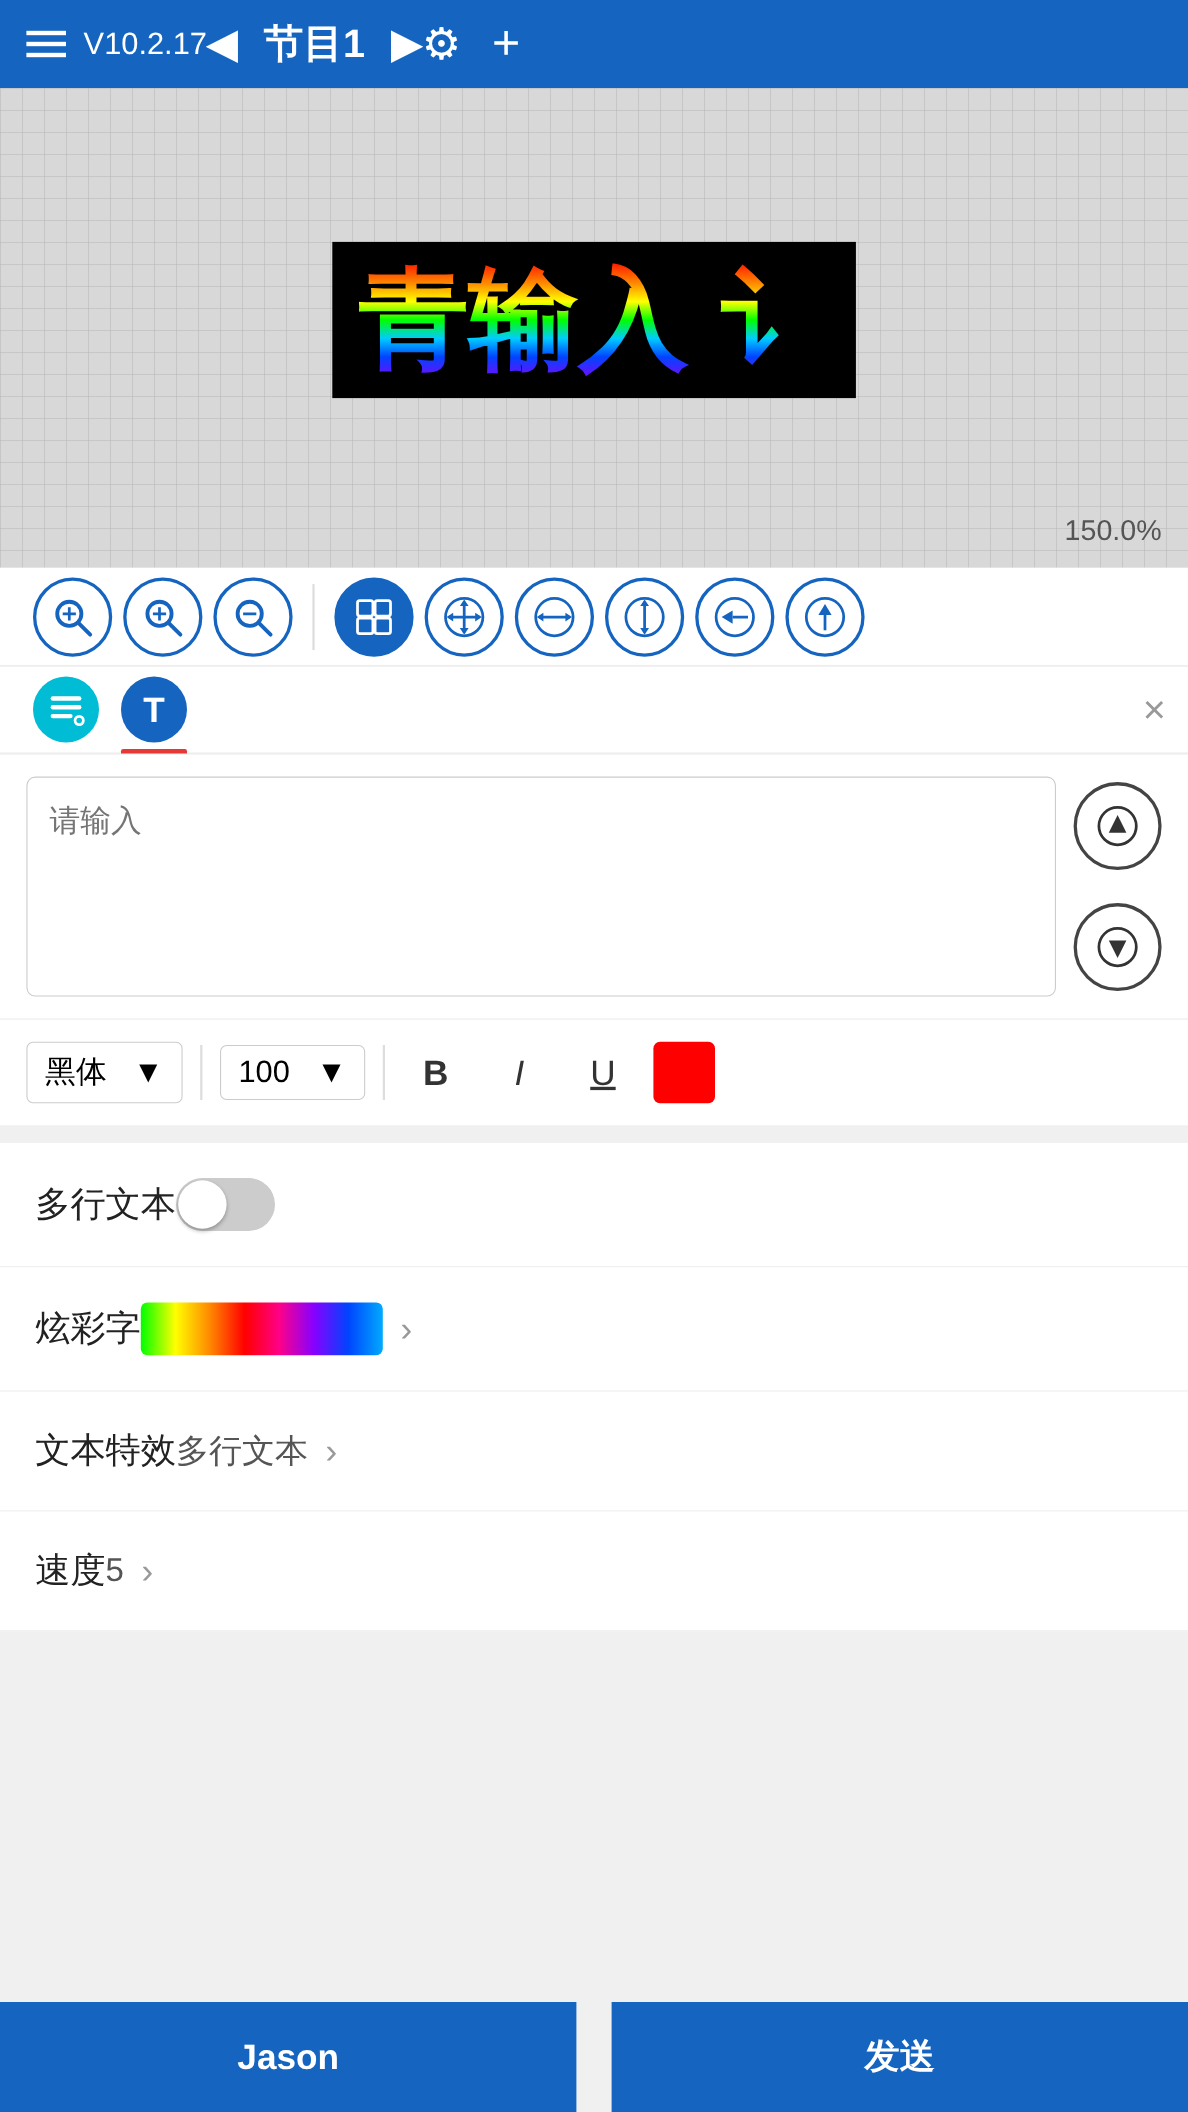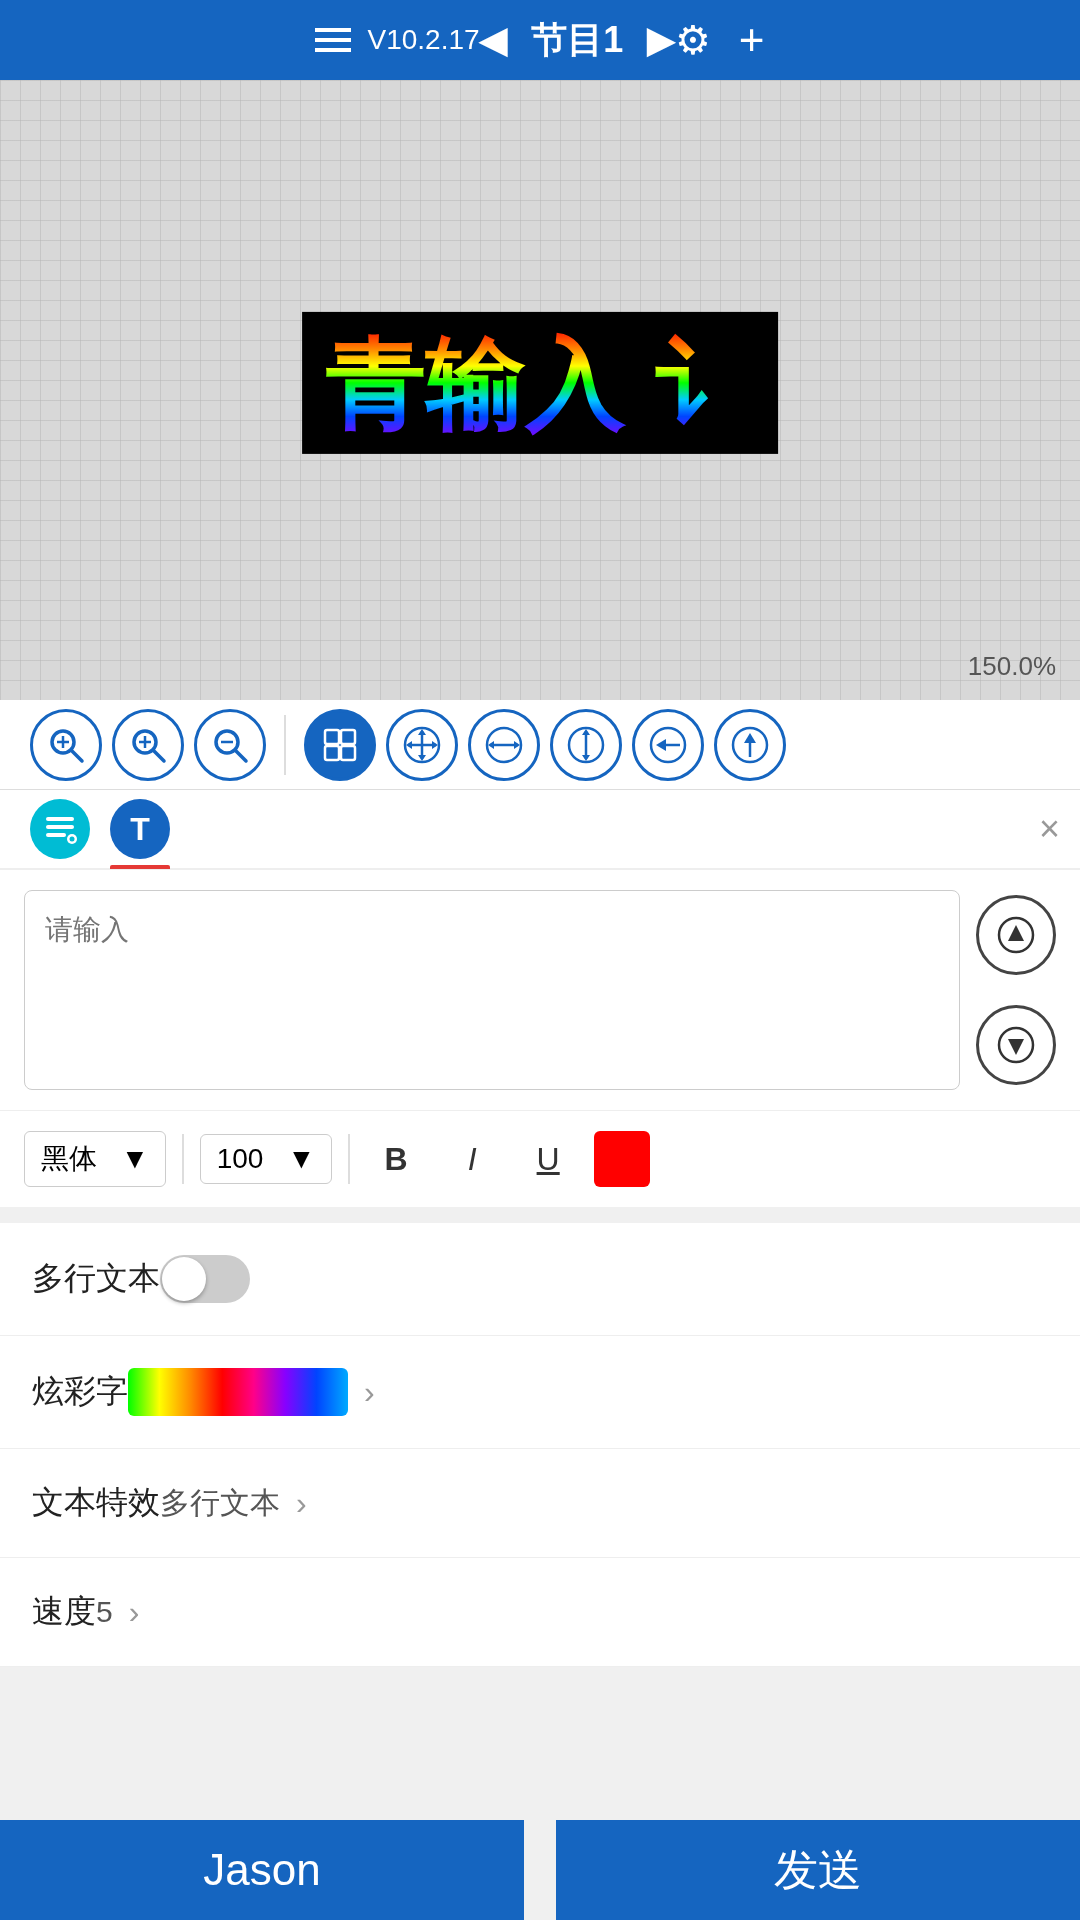--- a/index.html
+++ b/index.html
@@ -11,39 +11,39 @@
       background: #f0f0f0;
       overflow-x: hidden;
     }
 
     
     .top-bar {
       background: #1565C0;
       height: 80px;
       display: flex;
       align-items: center;
-      justify-content: center;
+      justify-content: flex-start;
       padding: 0 24px;
       color: white;
     }
     .top-bar-left { display: flex; align-items: center; gap: 16px; }
     .top-bar-center { display: flex; align-items: center; gap: 24px; font-size: 36px; font-weight: bold; }
     .top-bar-right { display: flex; align-items: center; gap: 28px; }
     .hamburger-icon { display: flex; flex-direction: column; gap: 6px; cursor: pointer; }
     .hamburger-icon span { width: 36px; height: 4px; background: white; display: block; }
     .version-label { font-size: 28px; color: white; }
     .nav-arrow { font-size: 36px; color: white; cursor: pointer; }
     .nav-title { font-size: 36px; color: white; }
     .settings-icon { font-size: 40px; color: white; cursor: pointer; }
     .plus-icon { font-size: 44px; color: white; cursor: pointer; font-weight: 300; }
 
     
     .canvas-area {
       background: #d8d8d8;
-      height: 620px;
+      height: 436px;
       position: relative;
       overflow: hidden;
     }
     .canvas-grid {
       width: 100%;
       height: 100%;
       background-image:
         linear-gradient(rgba(180,180,180,0.5) 1px, transparent 1px),
         linear-gradient(90deg, rgba(180,180,180,0.5) 1px, transparent 1px);
       background-size: 20px 20px;
@@ -320,22 +320,22 @@
       bottom: 0;
       left: 0;
       width: 1080px;
       height: 100px;
       display: flex;
     }
     .bottom-btn {
       flex: 1;
       height: 100%;
       border: none;
-      font-size: 44px;
-      font-weight: normal;
+      font-size: 32px;
+      font-weight: bold;
       font-family: '黑体', 'SimHei', sans-serif;
       cursor: pointer;
       color: white;
     }
     .bottom-btn.jason { background: #1565C0; }
     .bottom-btn.read { background: #1976D2; }
     .bottom-btn.send { background: #1565C0; margin-left: 32px; }
   </style>
 </head>
 <body>

